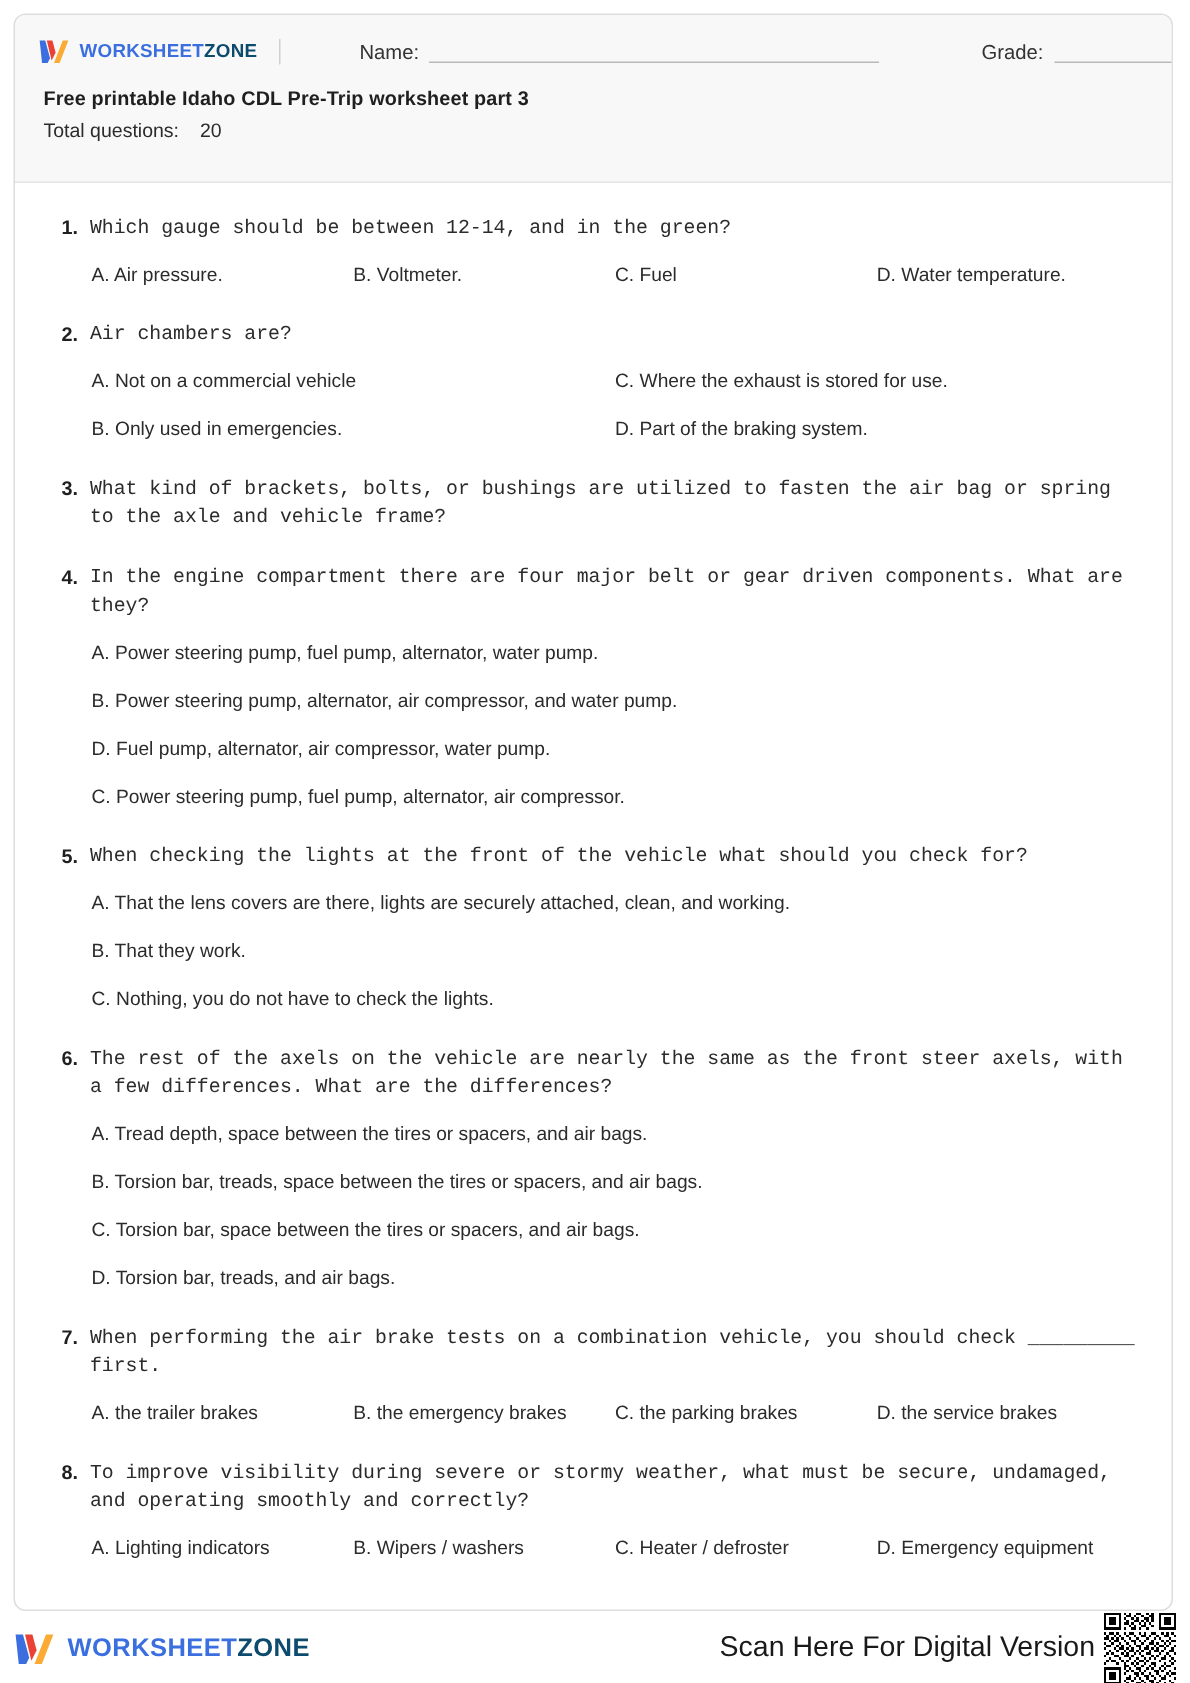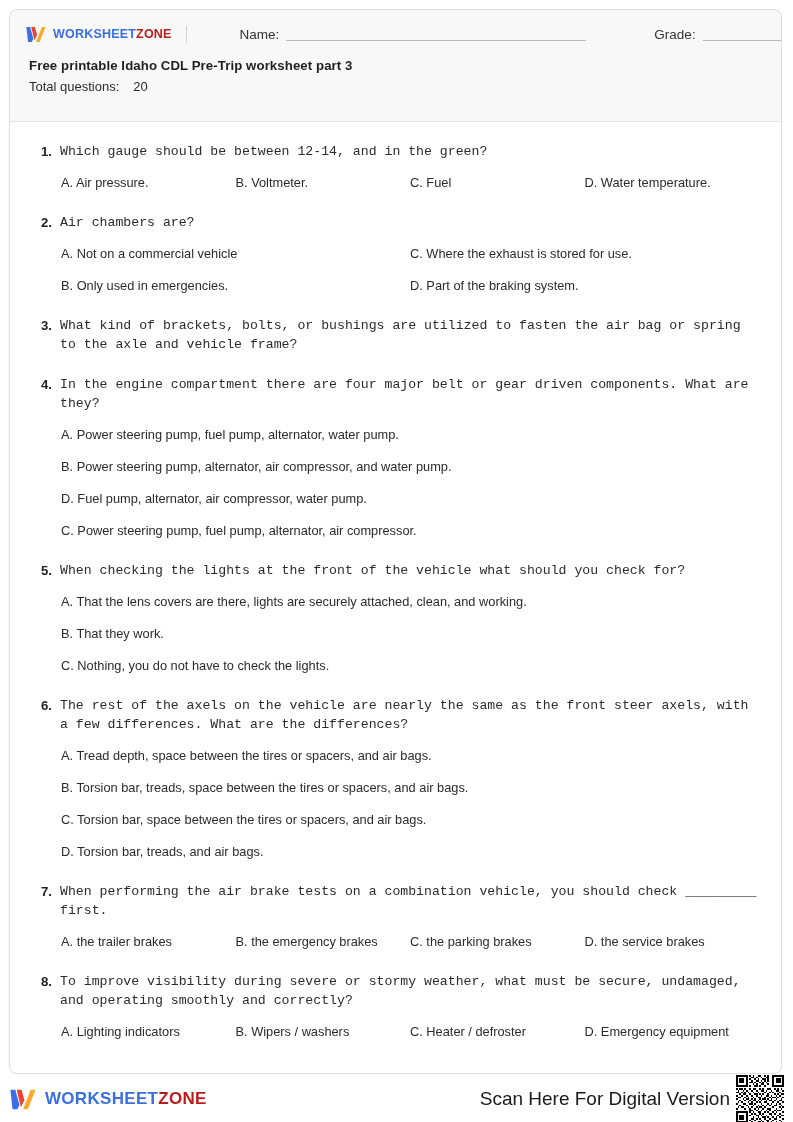--- a/index.html
+++ b/index.html
@@ -55,36 +55,36 @@
   .logo-mark {
     position: relative;
     flex: none;
   }
   .logo-text {
     font-weight: bold;
     letter-spacing: .2px;
     white-space: nowrap;
   }
   .logo-text .ws { color: #3b6fe0; }
-  .logo-text .zn { color: #b91c1c; }
+  .logo-text .zn { color: #0c4a6e; }
 
   .hdr-logo .logo-mark { width: 22px; height: 17px; margin-right: 6px; }
   .hdr-logo .logo-text { font-size: 12.5px; }
 
   .divider-v {
     width: 1px;
     height: 17px;
     background: #cfcfcf;
     margin: 0 13px 0 14px;
     flex: none;
   }
 
   .field {
     display: flex;
-    align-items: flex-start;
+    align-items: flex-end;
     font-size: 13.5px;
     color: #333;
     white-space: nowrap;
     padding-left: 40px;
   }
   .field-label { flex: none; }
   .field-line {
     border-bottom: 1px solid #b9b9b9;
     margin-left: 7px;
     height: 13px;

